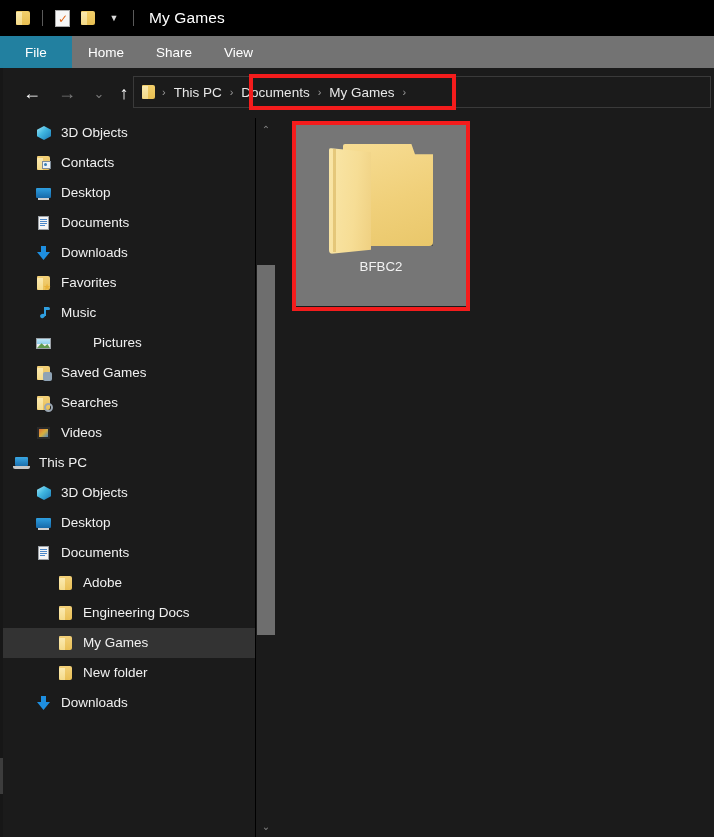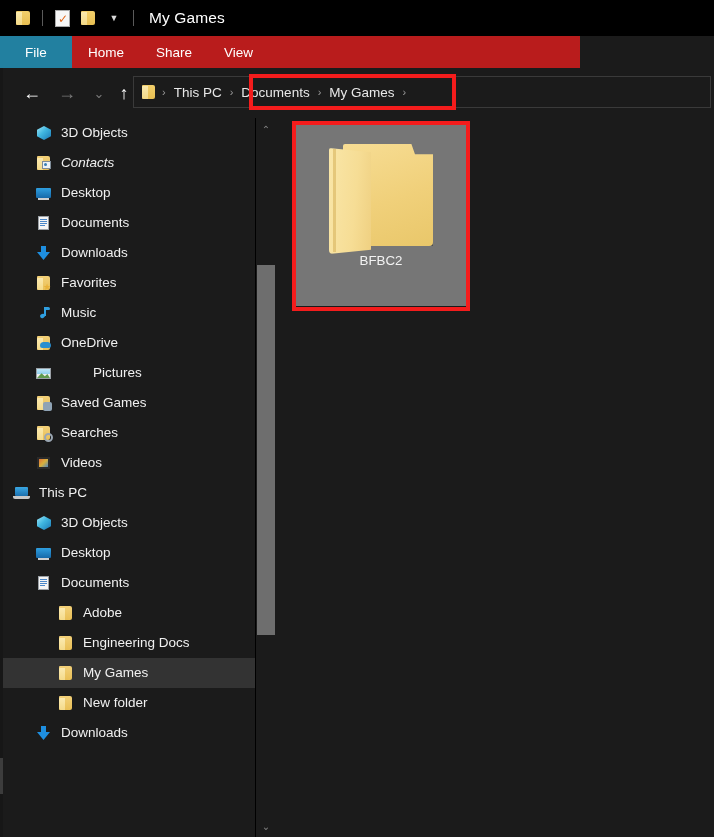--- a/index.html
+++ b/index.html
@@ -33,22 +33,22 @@
     border-radius: 1px 2px 2px 1px;
   }
   .fld .front {
     position: absolute; left: 0; top: 8%; width: 46%; height: 92%;
     background: linear-gradient(180deg,#fae9ad,#f3d987);
     border-radius: 1px 0 0 2px;
   }
 
   
   .ribbon {
-    position: absolute; left: 0; top: 36px; width: 580px; height: 32px;
-    background: #b91c1c; display: flex; align-items: stretch;
+    position: absolute; left: 0; top: 36px; width: 714px; height: 32px;
+    background: #737373; display: flex; align-items: stretch;
   }
   .tab {
     display: flex; align-items: center; justify-content: center;
     color: #ffffff; font-size: 13.5px; padding: 0 16px; white-space: nowrap;
   }
   .tab.file { background: #2280a0; min-width: 72px; }
 
   
   .navbar {
     position: absolute; left: 3px; top: 68px; width: 711px; height: 50px;
@@ -137,21 +137,21 @@
     position: absolute; left: 0px; top: 10px; width: 42px; height: 106px;
     background: linear-gradient(95deg,#f9e6a8 0%,#f6dd95 60%,#efd081 100%);
     border-radius: 2px 0 0 4px;
     clip-path: polygon(0 0, 100% 4%, 100% 96%, 0 100%);
   }
   .bigfolder .bf-edge {
     position: absolute; left: 4px; top: 11px; width: 3px; height: 103px;
     background: rgba(213,176,90,.55);
   }
   .tilelabel {
-    color: #f2f2f2; font-size: 13.3px; margin-top: 0; text-align: center;
+    color: #f2f2f2; font-size: 13.3px; margin-top: 6px; text-align: center;
     white-space: nowrap; line-height: 1;
   }
 
   
   .ic { position: absolute; left: 0; top: 0; width: 17px; height: 16px; }
   .ic-folder .back { position:absolute; left:2px; top:1px; width:13px; height:14px;
     background: linear-gradient(180deg,#f3d179,#e9bf56); border-radius:1px 2px 2px 1px; }
   .ic-folder .front { position:absolute; left:2px; top:3px; width:6px; height:12px;
     background: linear-gradient(180deg,#fbeab0,#f4da8a); border-radius:1px 0 0 2px; }
 
@@ -292,21 +292,21 @@
 
   <div class="sidebar" id="sidebar">
       <div class="navitem" style="padding-left: 32px;">
         <span class="navicon">
           <span class="ic">
             <span class="ic-cube"></span>
           </span>
         </span>
         <span class="navlabel">3D Objects</span>
       </div>
-      <div class="navitem" style="padding-left: 32px; font-style: italic;">
+      <div class="navitem" style="padding-left: 32px;">
         <span class="navicon">
           <span class="ic ic-folder">
             <span class="back"></span>
             <span class="front"></span>
           </span>
           <span class="ic ic-contacts">
             <span class="card"></span>
             <span class="dot"></span>
           </span>
         </span>
@@ -356,32 +356,20 @@
       </div>
       <div class="navitem" style="padding-left: 32px;">
         <span class="navicon">
           <span class="ic ic-music">
             <span class="note1"></span>
             <span class="stem"></span>
             <span class="flag"></span>
           </span>
         </span>
         <span class="navlabel">Music</span>
-      </div>
-      <div class="navitem" style="padding-left: 32px;">
-        <span class="navicon">
-          <span class="ic ic-folder">
-            <span class="back"></span>
-            <span class="front"></span>
-          </span>
-          <span class="ic ic-onedrive">
-            <span class="cloud"></span>
-          </span>
-        </span>
-        <span class="navlabel">OneDrive</span>
       </div>
       <div class="navitem" style="padding-left: 32px; gap: 32px;">
         <span class="navicon">
           <span class="ic ic-pic">
             <span class="frame"></span>
             <span class="sky"></span>
             <span class="hill"></span>
           </span>
         </span>
         <span class="navlabel">Pictures</span>

